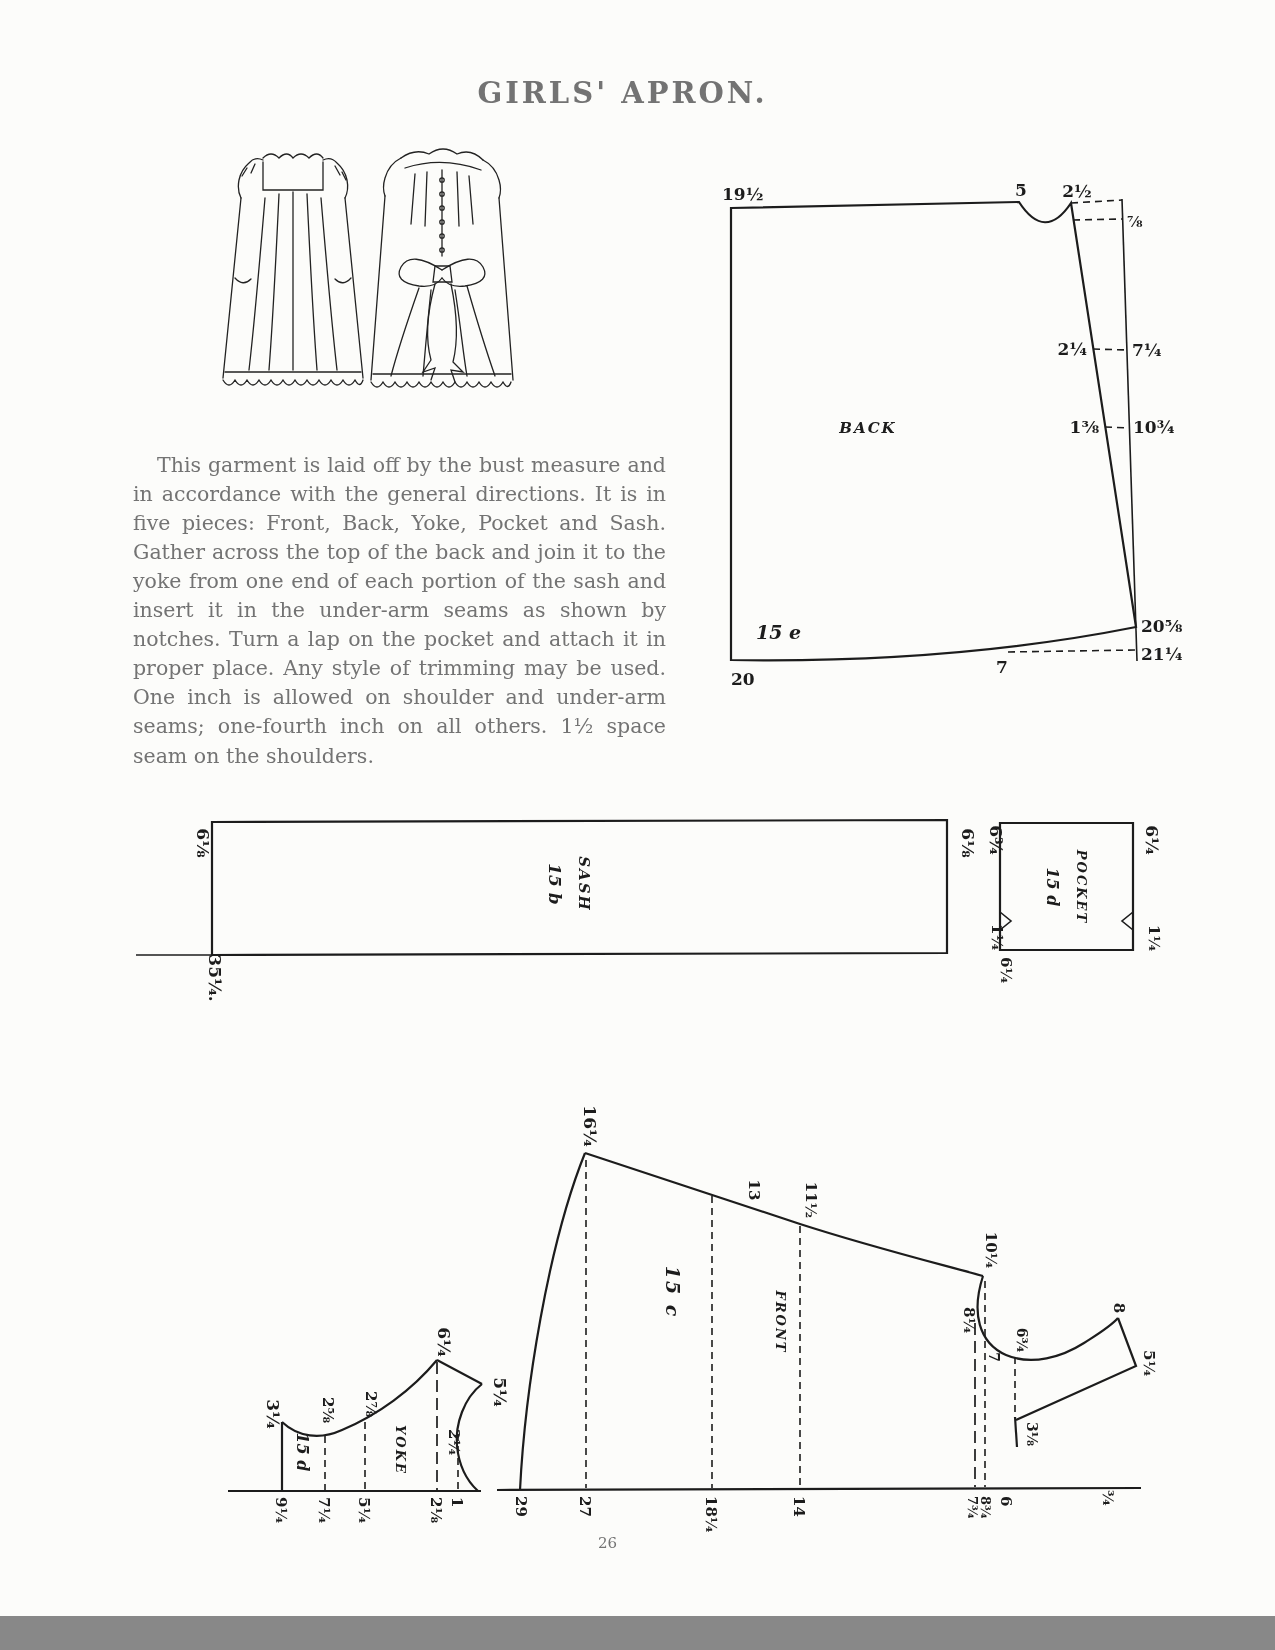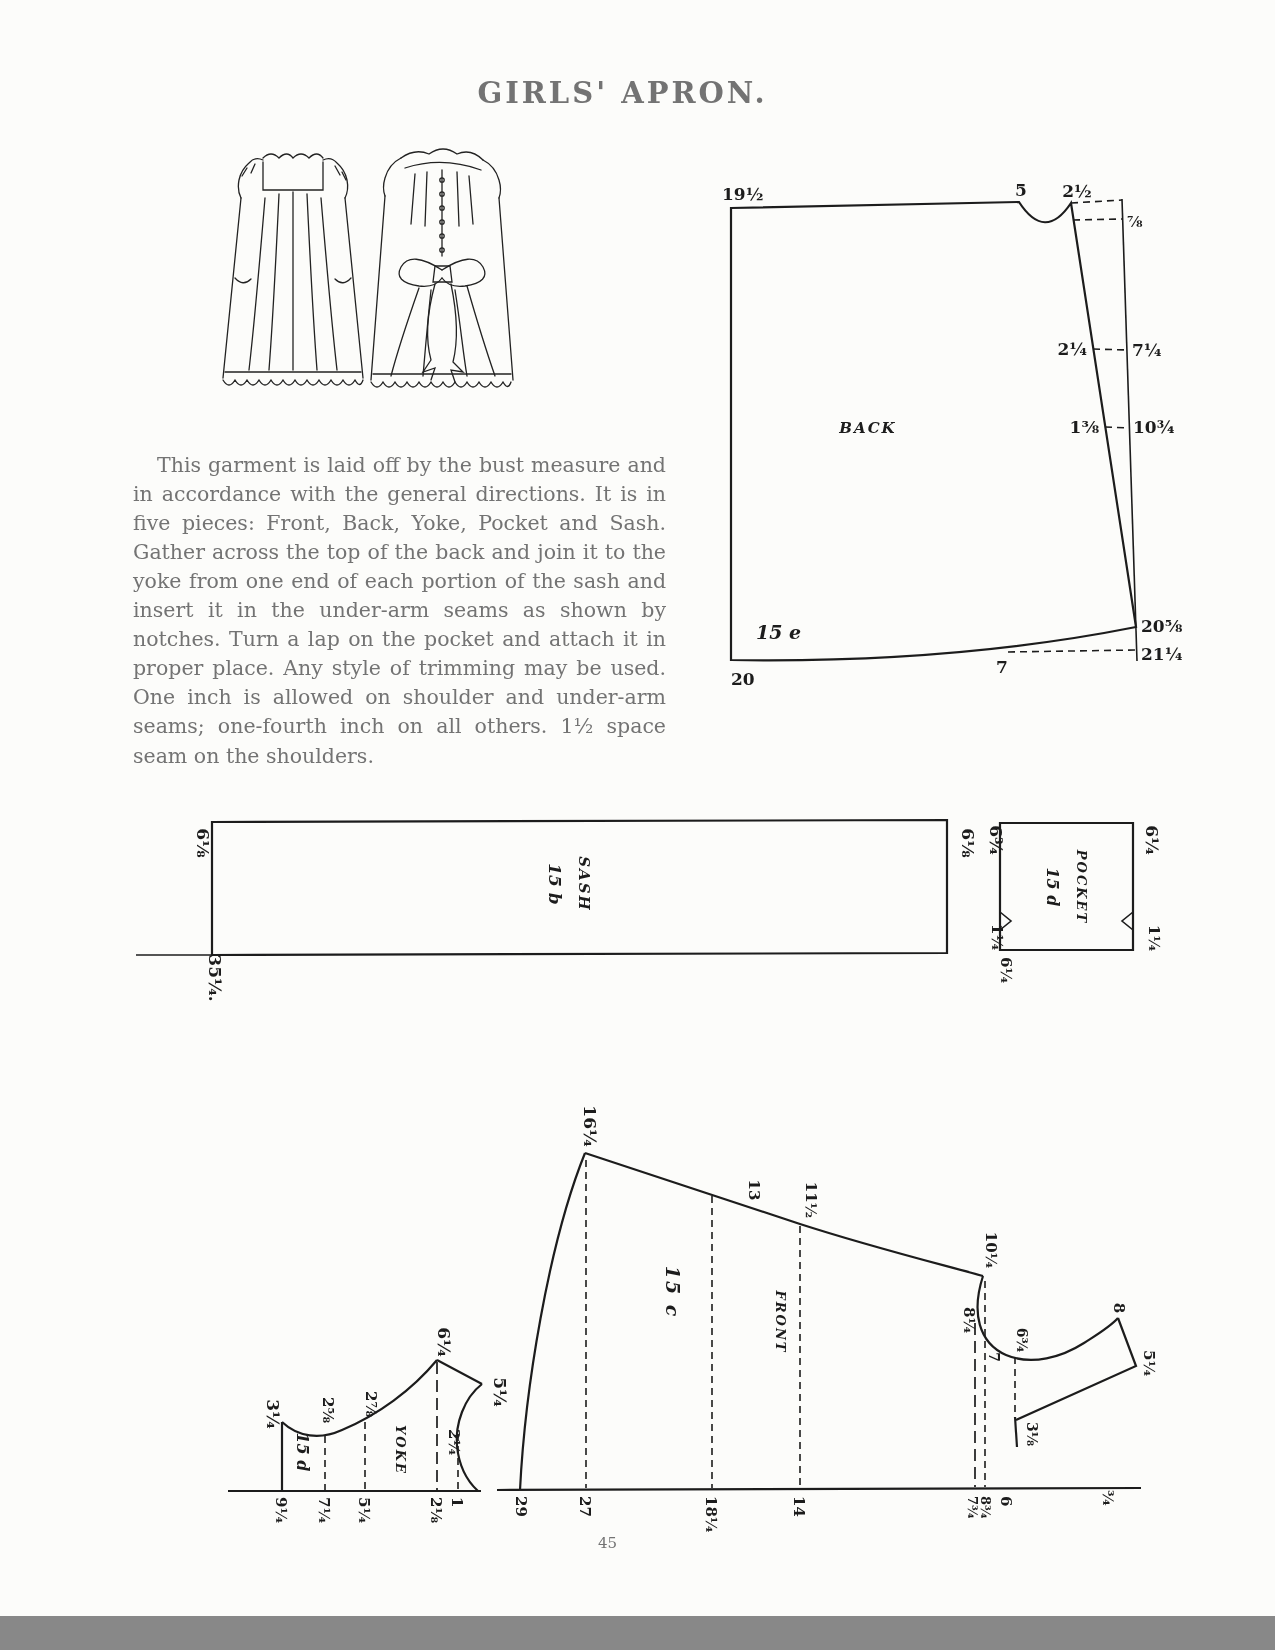--- a/index.html
+++ b/index.html
@@ -200,15 +200,15 @@
       <text class="dim15" transform="rotate(90 794 1496)" x="794" y="1496">14</text>
       <text class="dim13" transform="rotate(90 968 1496)" x="968" y="1496">7¾</text>
       <text class="dim13" transform="rotate(90 981 1496)" x="981" y="1496">8¾</text>
       <text class="dim15" transform="rotate(90 1001 1496)" x="1001" y="1496">6</text>
       <text class="dim15" transform="rotate(90 1103 1490)" x="1103" y="1490">¾</text>
       <text class="pid" font-size="19" letter-spacing="2" transform="rotate(90 666 1292)" x="666" y="1292" text-anchor="middle">15 c</text>
       <text class="pname" font-size="13" transform="rotate(90 776 1322)" x="776" y="1322" text-anchor="middle">FRONT</text>
     </g>
   </svg>
 
-  <div class="page-number">45</div>
+  <div class="page-number">26</div>
   <div class="bottom-rule"></div>
 </div>
 
 </body></html>

